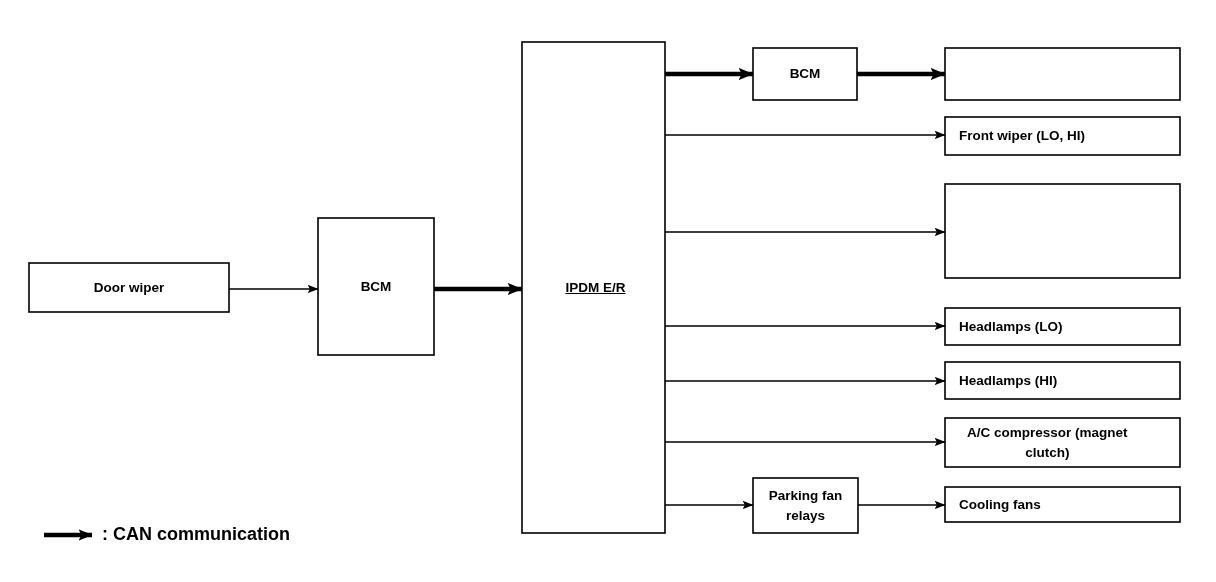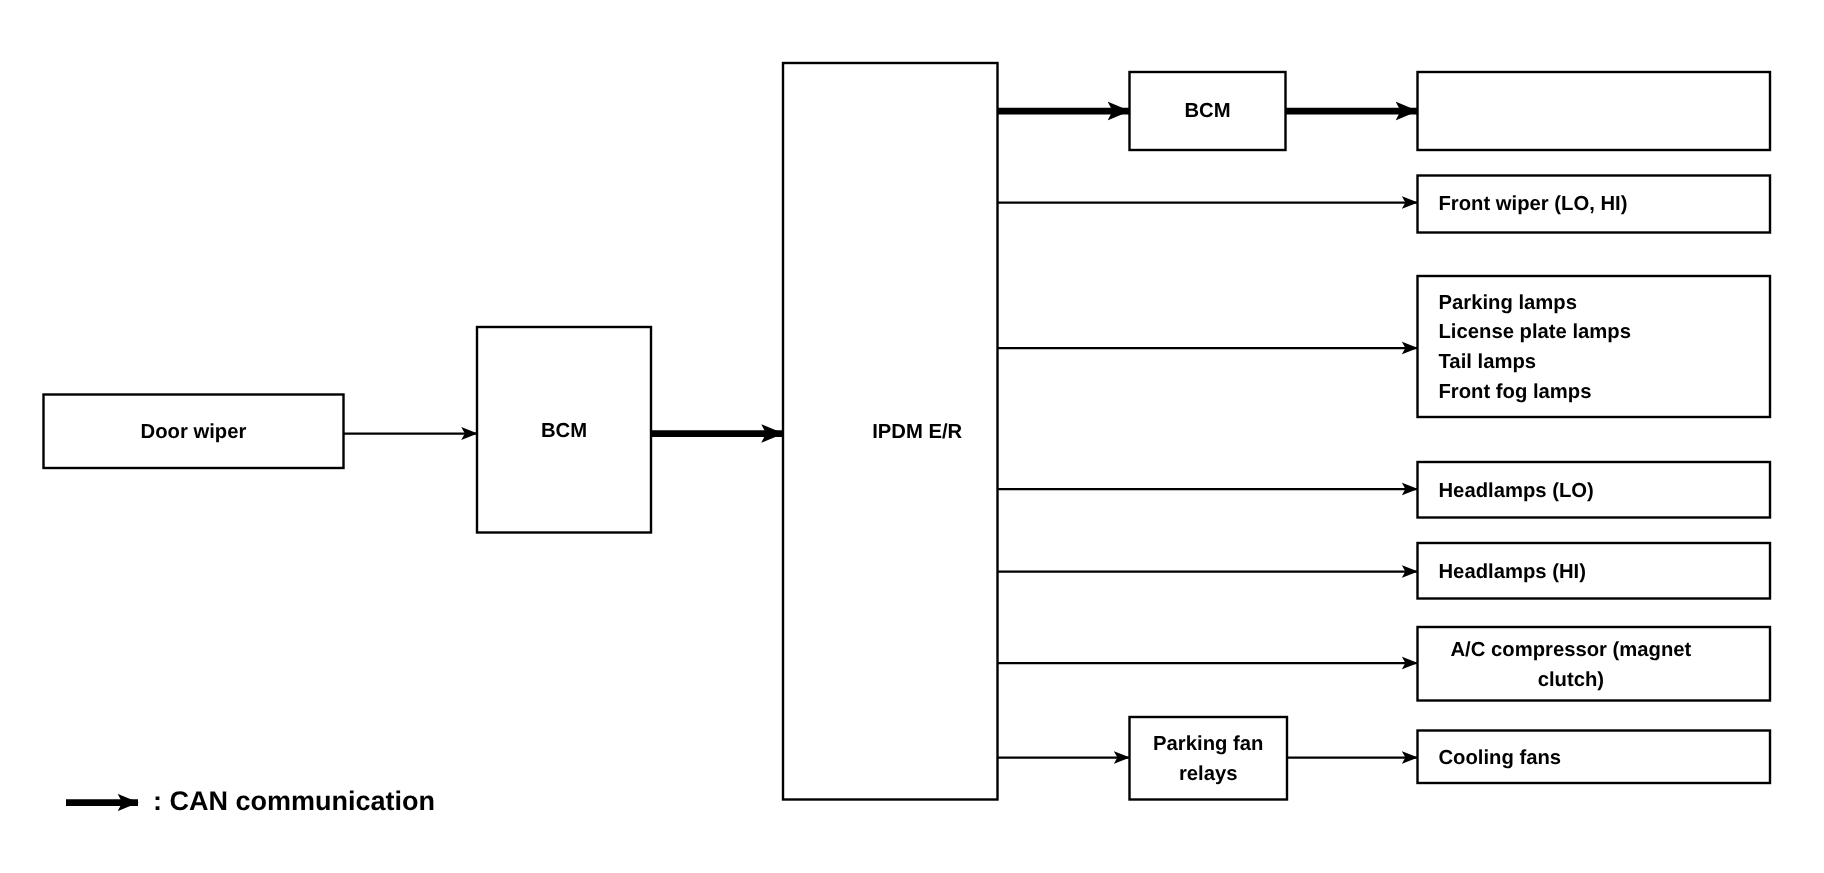--- a/index.html
+++ b/index.html
@@ -127,34 +127,30 @@
 
     <line class="conn-thin" x1="665" y1="505" x2="753" y2="505" marker-end="url(#arrow-thin)"></line>
 
     <line class="conn-thin" x1="858" y1="505" x2="945" y2="505" marker-end="url(#arrow-thin)"></line>
   </svg>
 
   <div class="box-label label-center" style="left:29px; top:263px; width:200px; height:49px;">Door wiper</div>
 
   <div class="box-label label-center" style="left:318px; top:218px; width:116px; height:137px;">BCM</div>
 
-  <div class="box-label label-center" style="left:540px; top:42px; width:143px; height:491px;">IPDM E/R</div>
+  <div class="box-label label-center" style="left:524px; top:42px; width:143px; height:491px;text-decoration:underline;">IPDM E/R</div>
 
   <div class="box-label label-center" style="left:753px; top:48px; width:104px; height:52px;">BCM</div>
 
   <div class="box-label label-center" style="left:753px; top:478px; width:105px; height:55px;">Parking fan
 relays</div>
 
 
   <div class="box-label label-left" style="left:945px; top:117px; width:258px; height:38px;">Front wiper (LO, HI)</div>
 
-  <div class="box-label label-left" style="left:945px; top:184px; width:235px; height:94px;">Parking lamps
-License plate lamps
-Tail lamps
-Front fog lamps</div>
 
   <div class="box-label label-left" style="left:945px; top:308px; width:235px; height:37px;">Headlamps (LO)</div>
 
   <div class="box-label label-left" style="left:945px; top:362px; width:235px; height:37px;">Headlamps (HI)</div>
 
   <div class="box-label label-left" style="left:953px; top:418px; width:235px; height:49px;text-align:center;">A/C compressor (magnet
 clutch)</div>
 
   <div class="box-label label-left" style="left:945px; top:487px; width:235px; height:35px;">Cooling fans</div>
 

